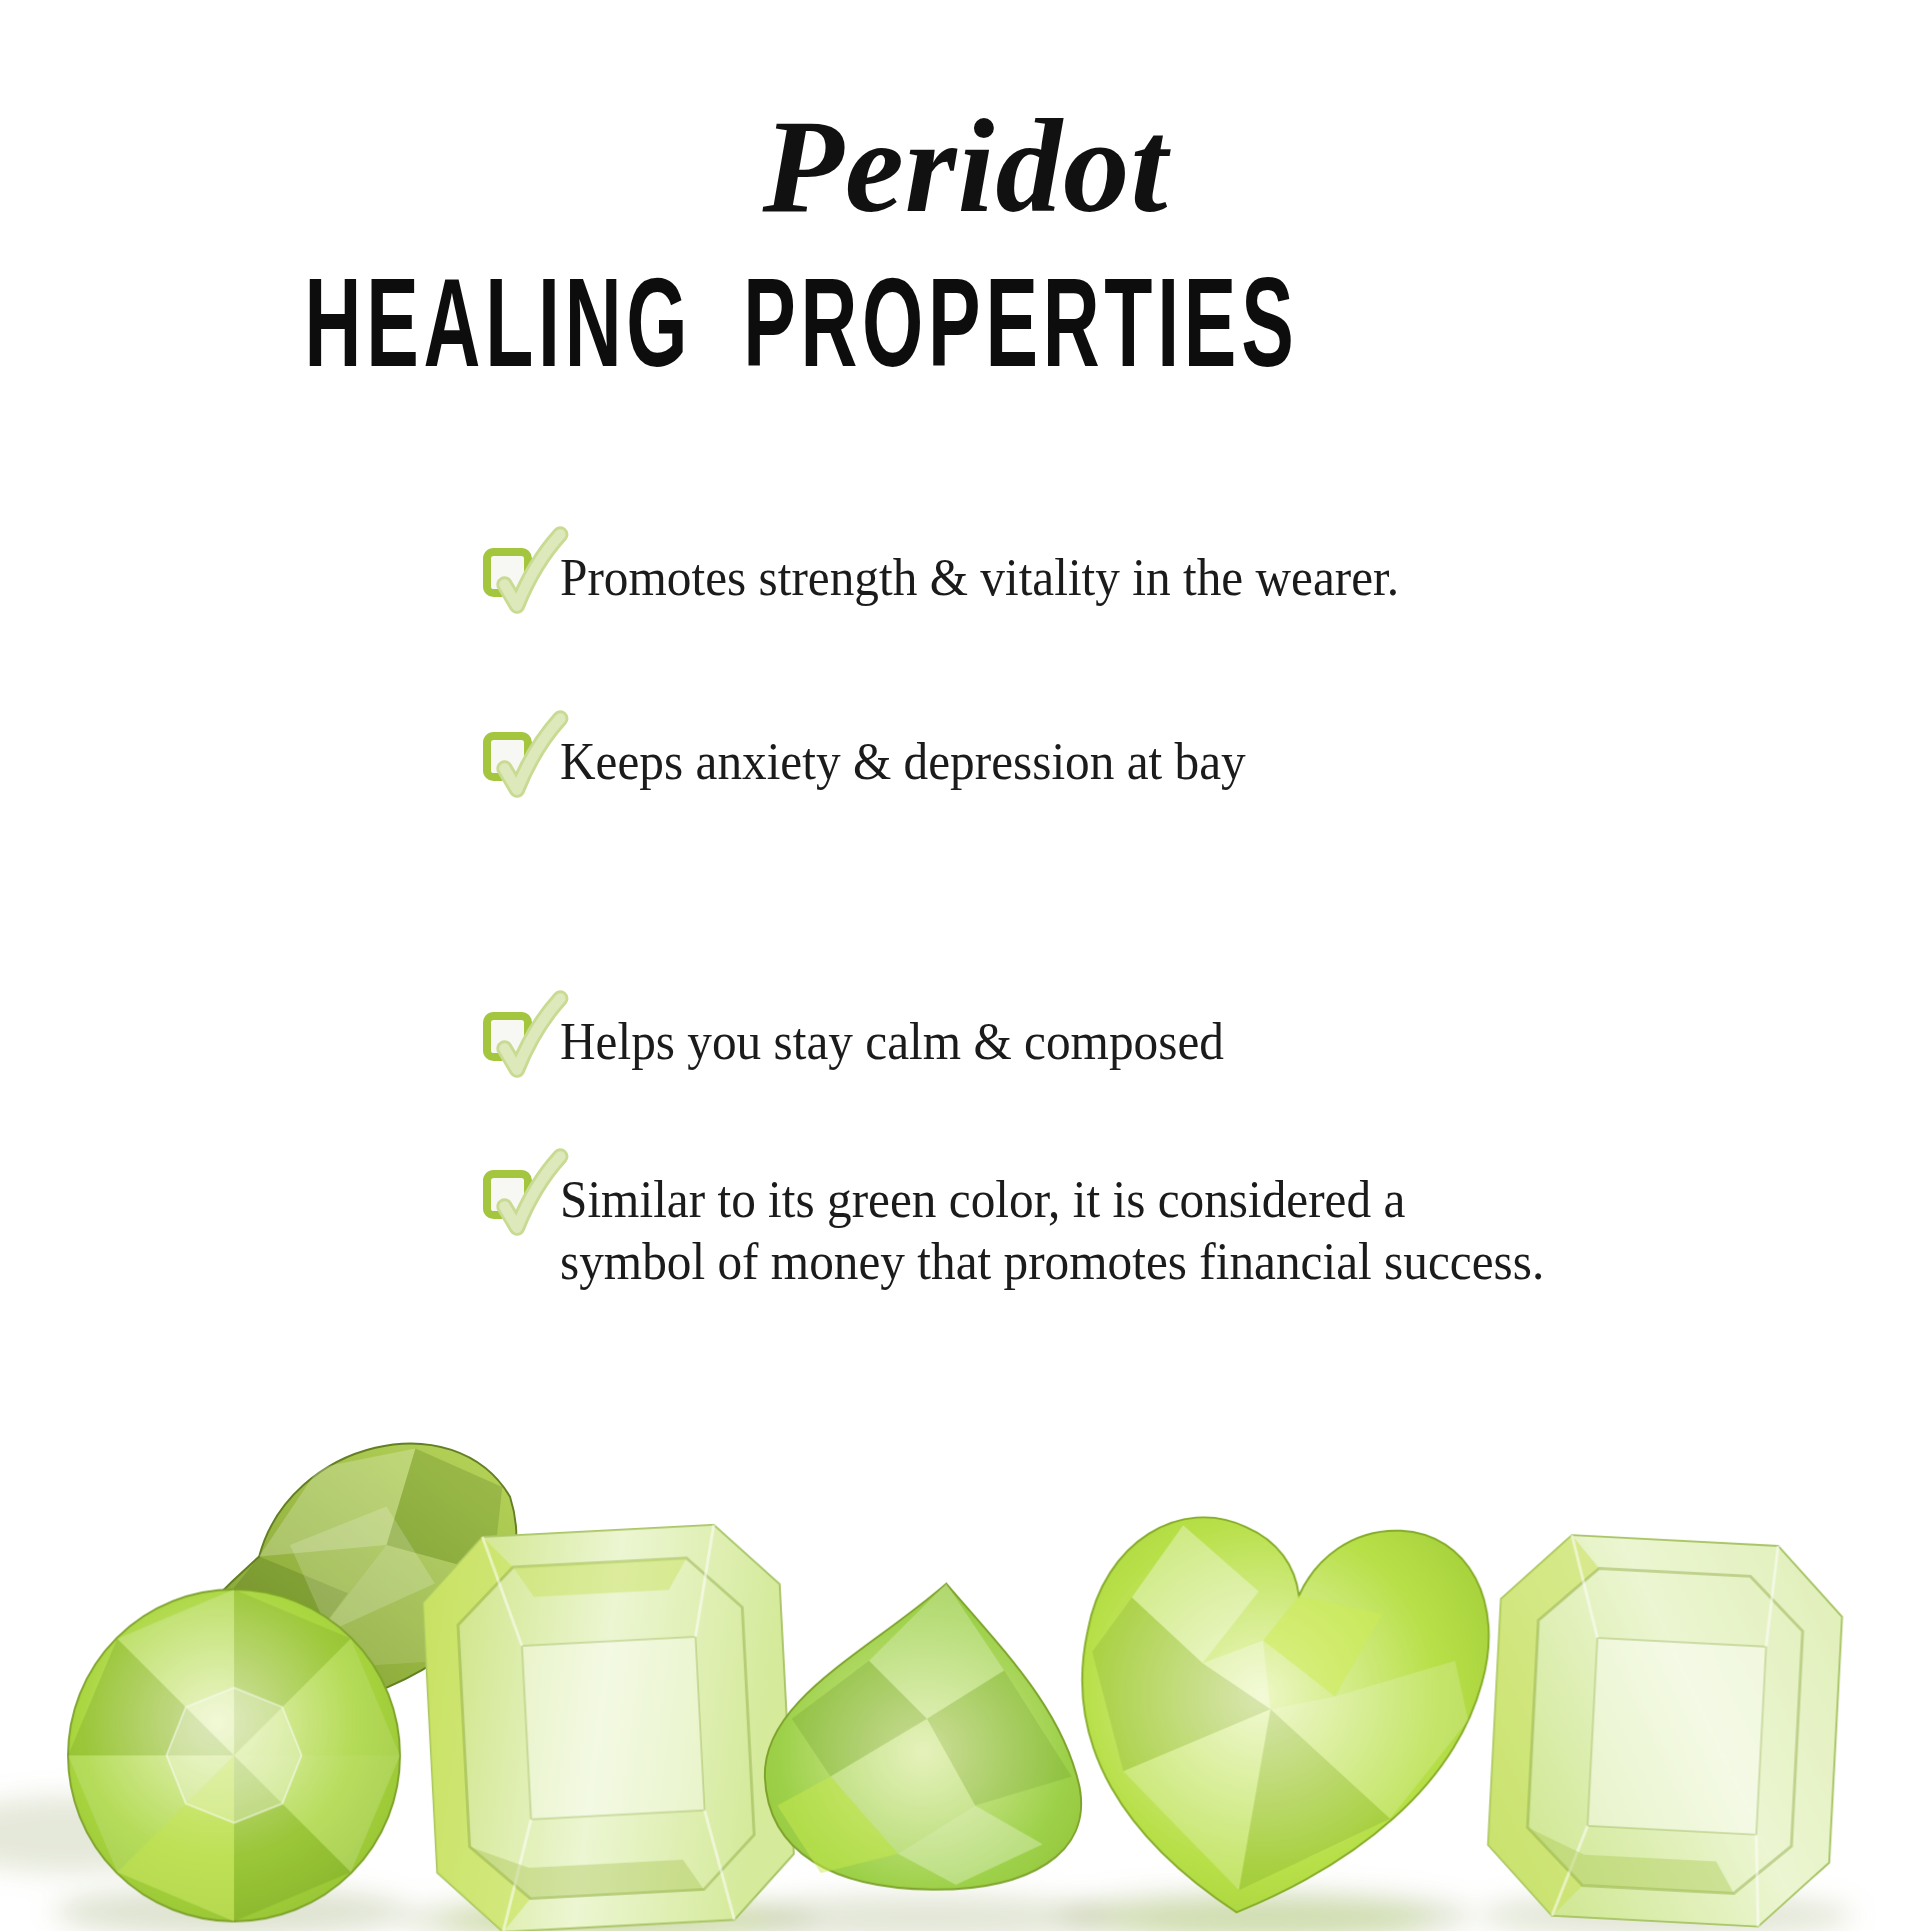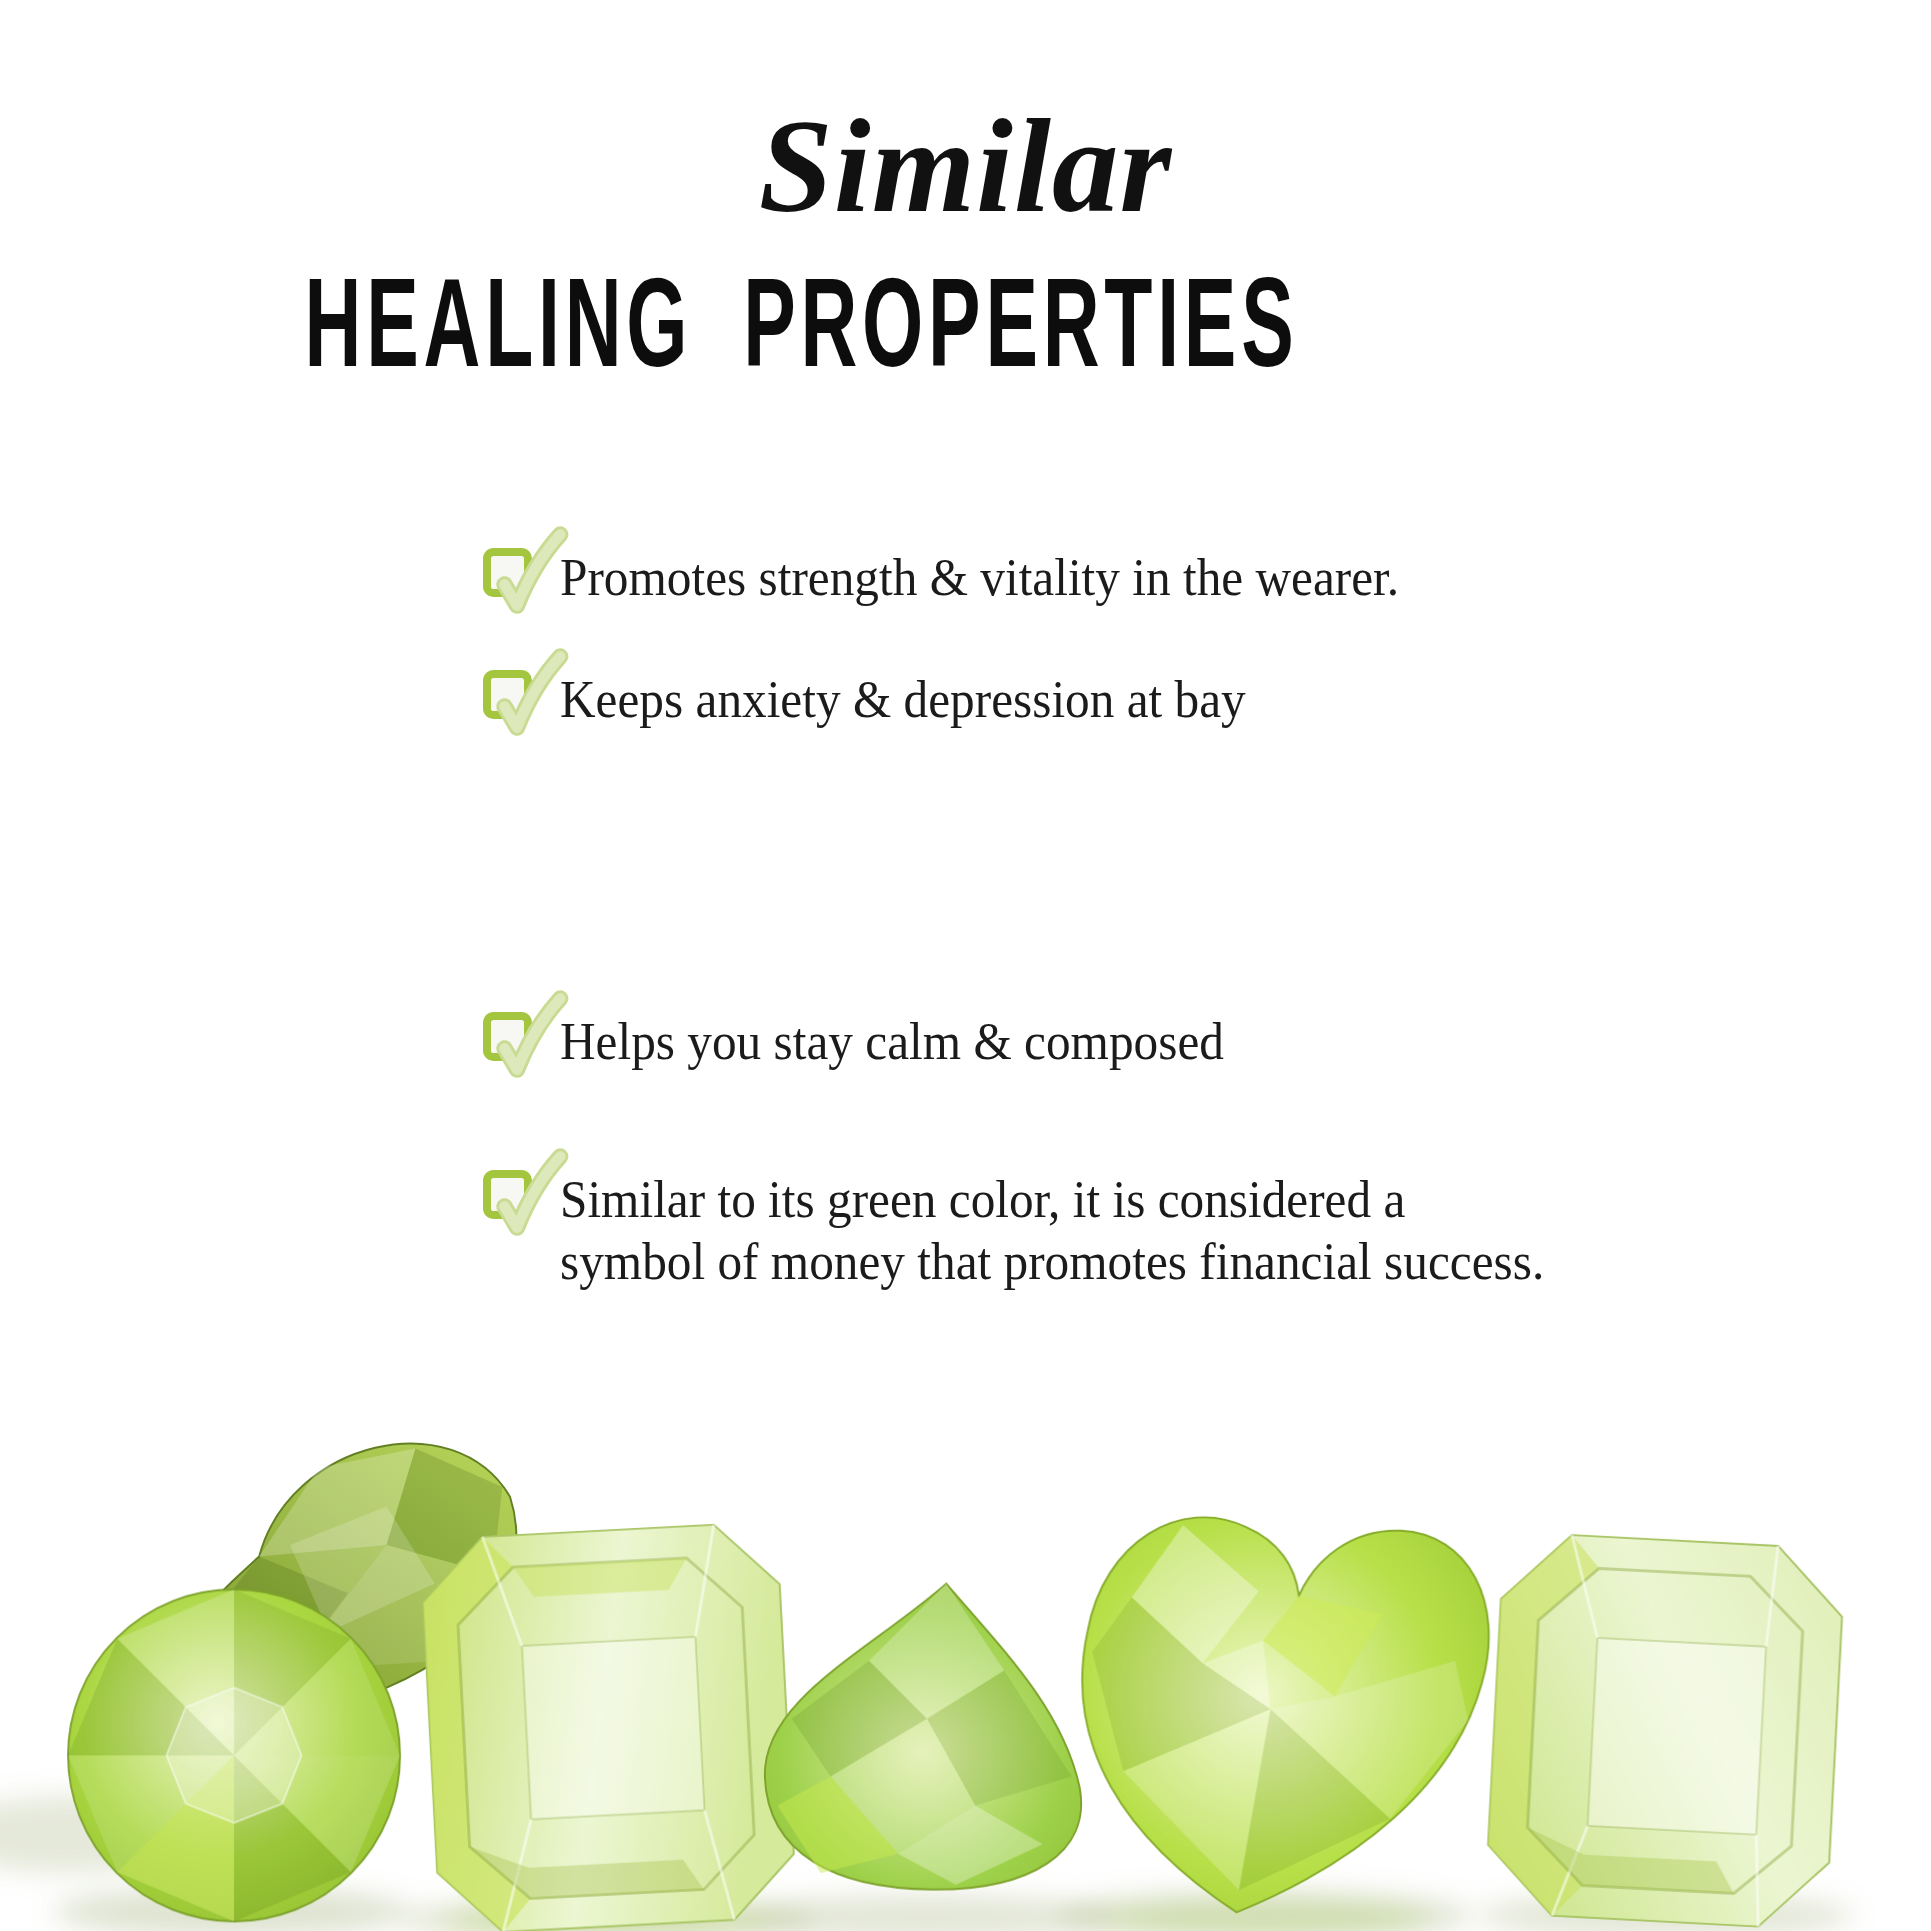--- a/index.html
+++ b/index.html
@@ -23,38 +23,38 @@
   .item-text .line{font-size:53px;line-height:62px;white-space:nowrap;
          letter-spacing:0px;color:#1b1b1b;}
   
   .gems{position:absolute;left:0;top:1352px;width:1931px;height:579px;}
 </style>
 </head>
 <body>
 
 <div class="stage">
 
-  <div class="title">Similar</div>
+  <div class="title">Peridot</div>
   <div class="subtitle">
     <span class="subtitle-inner">HEALING PROPERTIES</span>
   </div>
 
   <div class="row" style="top:546px">
     <span class="checkbox">
       <svg width="89" height="100" viewBox="0 0 92 104">
         <path d="M20 66 L33 88 C45 58 58 36 78 14" fill="none" stroke="var(--checkmark-dark,#c9db93)" stroke-width="17" stroke-linecap="round" stroke-linejoin="round"></path>
         <path d="M20 66 L33 88 C45 58 58 36 78 14" fill="none" stroke="var(--checkmark-light,#dde9ba)" stroke-width="11" stroke-linecap="round" stroke-linejoin="round"></path>
       </svg>
     </span>
     <div class="item-text">
       <div class="line">Promotes strength &amp; vitality in the wearer.</div>
     </div>
   </div>
 
-  <div class="row" style="top:668px">
+  <div class="row" style="top:730px">
     <span class="checkbox">
       <svg width="89" height="100" viewBox="0 0 92 104">
         <path d="M20 66 L33 88 C45 58 58 36 78 14" fill="none" stroke="var(--checkmark-dark,#c9db93)" stroke-width="17" stroke-linecap="round" stroke-linejoin="round"></path>
         <path d="M20 66 L33 88 C45 58 58 36 78 14" fill="none" stroke="var(--checkmark-light,#dde9ba)" stroke-width="11" stroke-linecap="round" stroke-linejoin="round"></path>
       </svg>
     </span>
     <div class="item-text">
       <div class="line">Keeps anxiety &amp; depression at bay</div>
     </div>
   </div>

